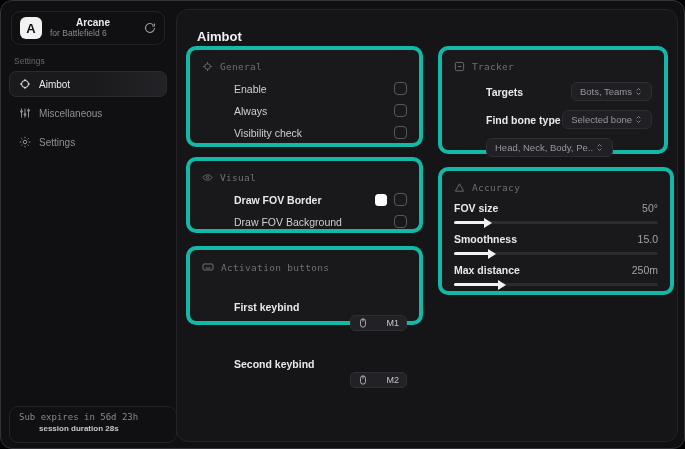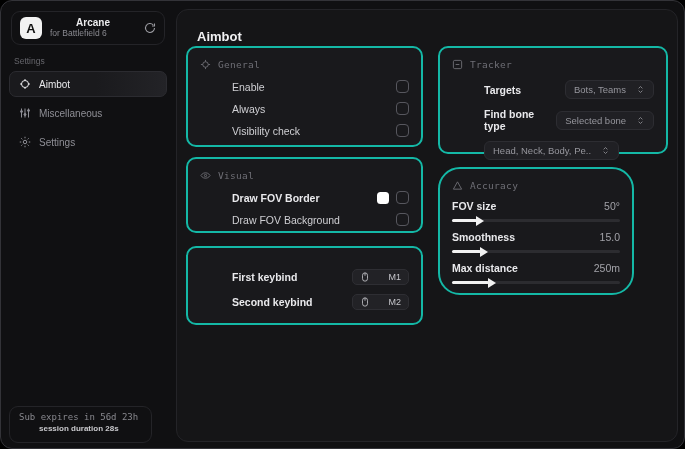--- a/index.html
+++ b/index.html
@@ -26,49 +26,49 @@
 
   .nav { position:absolute; left:8px; top:70px; width:158px; display:flex;
     flex-direction:column; gap:3px; }
   .nav-item { height:26px; display:flex; align-items:center; gap:8px; padding:0 9px;
     border-radius:7px; color:#8f8f96; font-size:10px; border:1px solid transparent;
     cursor:pointer; }
   .nav-item .nicon { display:flex; color:inherit; }
   .nav-item.selected { color:#e9e9ec; background:linear-gradient(90deg,#1a1a1d 55%, #232327 100%);
     border:1px solid #2b2b30; }
 
-  .sub-box { position:absolute; left:8px; top:405px; width:143px; height:37px;
+  .sub-box { position:absolute; left:8px; top:405px; width:168px; height:37px;
     border:1px solid #242428; border-radius:9px; padding:5px 9px; }
   .sub-line1 { font-family:"DejaVu Sans Mono", monospace; font-size:9px; color:#88888e; }
   .sub-line2 { font-size:8px; font-weight:bold; color:#c9c9cd; margin-top:2px;padding-left:20px; }
 
   
   .main { position:absolute; left:175px; top:8px; width:502px; height:433px;
     background:#151517; border:1px solid #242428; border-radius:12px; }
   .page-title { position:absolute; left:20px; top:19px; font-size:13px; font-weight:bold;
     color:#f1f1f3; }
 
-  .card { position:absolute; background:#19191c; border:2px solid #14b8a6;
+  .card { position:absolute; background:#19191c; border:4px solid #14b8a6;
     border-radius:10px; padding:11px 12px; }
   .card-head { display:flex; align-items:center; gap:7px; color:#6e6e75;
     font-family:"DejaVu Sans Mono", monospace; font-size:9.5px; letter-spacing:.3px; }
   .card-head .cicon { display:flex; color:#6e6e75; }
 
   .row { display:flex; align-items:center; justify-content:space-between;padding-left:32px; }
   .row-label { font-size:10.5px; color:#cfcfd3; }
   .row-label.bright { color:#e9e9ec; font-weight:bold; }
 
   .checkbox { width:13px; height:13px; border:1.5px solid #57575e; border-radius:4px;
     background:transparent; cursor:pointer; }
   .swatch { width:12px; height:12px; border-radius:3.5px; cursor:pointer; }
 
   .chip { display:flex; align-items:center; gap:18px; background:#222226;
     border:1px solid #2e2e33; border-radius:5px; padding:2px 7px; font-size:9px;
-    color:#c6c6cb; cursor:pointer; }
-  .select { display:flex; align-items:center; gap:10px; background:#202024;
+    color:#c6c6cb; cursor:pointer;margin-top:32px; }
+  .select { display:flex; align-items:center; gap:2px; background:#202024;
     border:1px solid #2d2d32; border-radius:6px; padding:3px 8px; font-size:9.5px;
     color:#96969d; cursor:pointer; white-space:nowrap; }
   .select .sicon { display:flex; color:#8a8a90; }
 
   .slider-group { margin-top:9px; }
   .slider-row { display:flex; align-items:flex-end; justify-content:space-between; }
   .slider-val { font-size:10.5px; color:#a2a2a8; }
   .slider-track { position:relative; margin-top:7px; height:3px; background:#2c2c30;
     border-radius:2px; cursor:pointer; }
   .slider-fill { position:absolute; left:0; top:0; height:3px; background:#f2f2f2;
@@ -190,20 +190,29 @@
         </span>
       </div>
       <div class="row">
         <span class="row-label">Draw FOV Background</span>
         <span class="checkbox"></span>
       </div>
     </div>
   </div>
 
   <div class="card" style="left:185px; top:245px; width:237px; height:79px;">
+    <div class="card-head">
+      <span class="cicon">
+        <svg width="12" height="12" viewBox="0 0 24 24" fill="none" stroke="currentColor" stroke-width="2">
+            <rect x="2" y="6" width="20" height="12" rx="2"></rect>
+            <path d="M6 10h.01M10 10h.01M14 10h.01M18 10h.01M7 14h10"></path>
+          </svg>
+      </span>
+      <span>Activation buttons</span>
+    </div>
     <div class="gap8 mt10">
       <div class="row">
         <span class="row-label bright">First keybind</span>
         <span class="chip">
           <span style="display:flex;">
             <svg width="10" height="10" viewBox="0 0 24 24" fill="none" stroke="currentColor" stroke-width="2">
                 <rect x="6" y="2" width="12" height="20" rx="6"></rect>
                 <path d="M12 2v7"></path>
               </svg>
           </span>
@@ -264,21 +273,21 @@
           <span class="sicon">
             <svg width="9" height="9" viewBox="0 0 24 24" fill="none" stroke="currentColor" stroke-width="2.4">
                 <path d="M7 9l5-5 5 5M7 15l5 5 5-5"></path>
               </svg>
           </span>
         </span>
       </div>
     </div>
   </div>
 
-  <div class="card" style="left:437px; top:166px; width:196px; height:128px;border-radius:22px;">
+  <div class="card" style="left:437px; top:166px; width:236px; height:128px;">
     <div class="card-head">
       <span class="cicon">
         <svg width="11" height="11" viewBox="0 0 24 24" fill="none" stroke="currentColor" stroke-width="2">
             <path d="M12 4l9 16H3z"></path>
           </svg>
       </span>
       <span>Accuracy</span>
     </div>
 
     <div class="slider-group">

